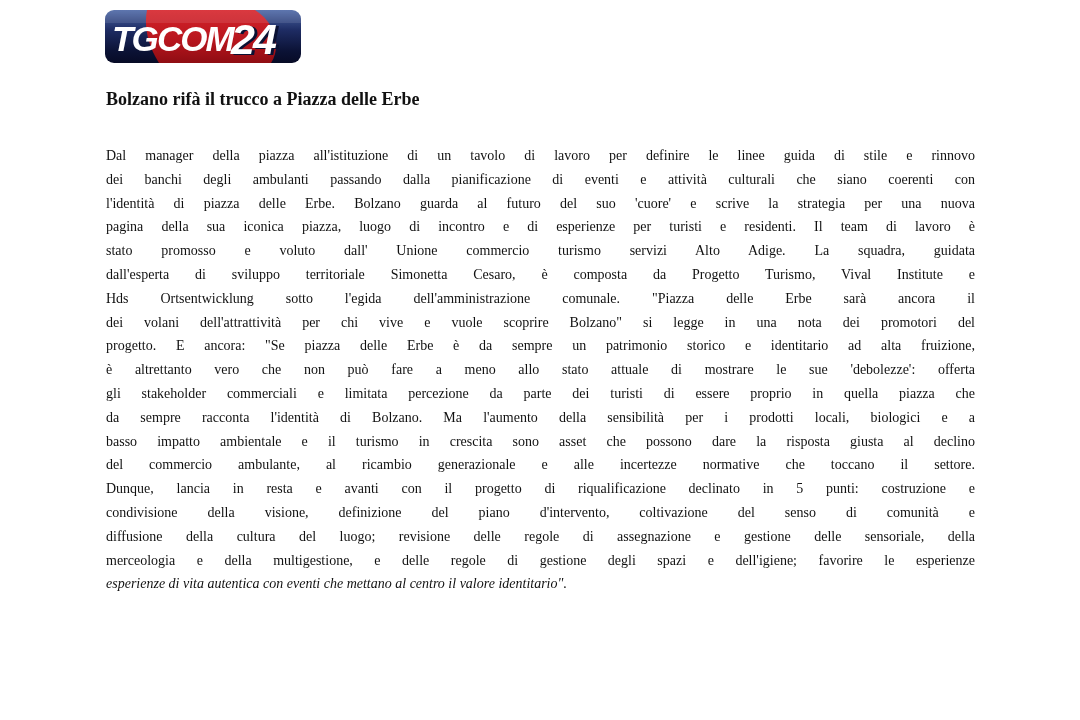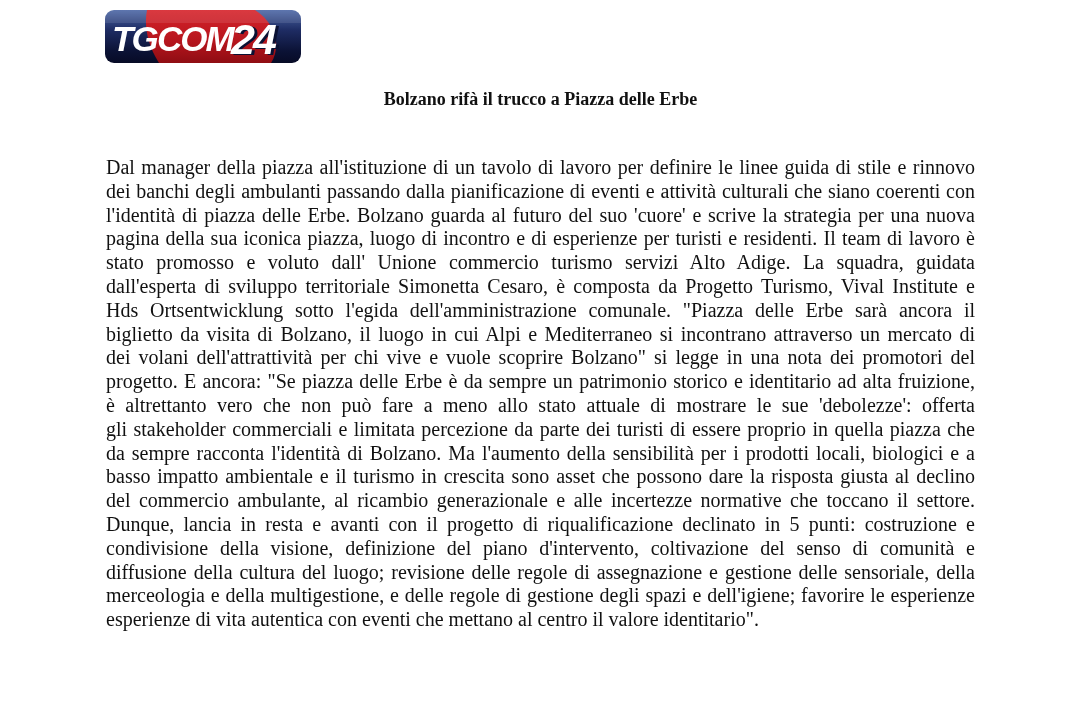--- a/index.html
+++ b/index.html
@@ -21,44 +21,44 @@
     left: 105px;
     top: 10px;
     width: 196px;
     height: 53px;
   }
   .headline-block {
     position: absolute;
     left: 106px;
     top: 87px;
     width: 869px;
-    text-align: center;
   }
   .headline-block .title,
   .headline-block .datetime {
     font-size: 18px;
     line-height: 24px;
     font-weight: bold;
     white-space: nowrap;
   }
   .article-body {
     position: absolute;
     left: 106px;
-    top: 156px;
+    top: 144px;
     width: 869px;
-    font-size: 20px;
+    font-size: 14px;
   }
   .article-body .body-line {
     line-height: 23.8px;
     text-align: justify;
     text-align-last: justify;
     white-space: normal;
   }
   .article-body .body-line.last {
     text-align-last: left;
+    font-style: italic;
   }
 </style>
 </head>
 <body>
 
 <div class="page">
 
   <svg class="logo" viewBox="0 0 196 53" xmlns="http://www.w3.org/2000/svg">
     <defs>
       <linearGradient id="navyGrad" x1="0" y1="0" x2="0" y2="1">
@@ -92,21 +92,20 @@
   </div>
 
   <div class="article-body">
       <div class="body-line">Dal manager della piazza all'istituzione di un tavolo di lavoro per definire le linee guida di stile e rinnovo</div>
       <div class="body-line">dei banchi degli ambulanti passando dalla pianificazione di eventi e attività culturali che siano coerenti con</div>
       <div class="body-line">l'identità di piazza delle Erbe. Bolzano guarda al futuro del suo 'cuore' e scrive la strategia per una nuova</div>
       <div class="body-line">pagina della sua iconica piazza, luogo di incontro e di esperienze per turisti e residenti. Il team di lavoro è</div>
       <div class="body-line">stato promosso e voluto dall' Unione commercio turismo servizi Alto Adige. La squadra, guidata</div>
       <div class="body-line">dall'esperta di sviluppo territoriale Simonetta Cesaro, è composta da Progetto Turismo, Vival Institute e</div>
       <div class="body-line">Hds Ortsentwicklung sotto l'egida dell'amministrazione comunale. "Piazza delle Erbe sarà ancora il</div>
-      <div class="body-line">biglietto da visita di Bolzano, il luogo in cui Alpi e Mediterraneo si incontrano attraverso un mercato di</div>
       <div class="body-line">dei volani dell'attrattività per chi vive e vuole scoprire Bolzano" si legge in una nota dei promotori del</div>
       <div class="body-line">progetto. E ancora: "Se piazza delle Erbe è da sempre un patrimonio storico e identitario ad alta fruizione,</div>
       <div class="body-line">è altrettanto vero che non può fare a meno allo stato attuale di mostrare le sue 'debolezze': offerta</div>
       <div class="body-line">gli stakeholder commerciali e limitata percezione da parte dei turisti di essere proprio in quella piazza che</div>
       <div class="body-line">da sempre racconta l'identità di Bolzano. Ma l'aumento della sensibilità per i prodotti locali, biologici e a</div>
       <div class="body-line">basso impatto ambientale e il turismo in crescita sono asset che possono dare la risposta giusta al declino</div>
       <div class="body-line">del commercio ambulante, al ricambio generazionale e alle incertezze normative che toccano il settore.</div>
       <div class="body-line">Dunque, lancia in resta e avanti con il progetto di riqualificazione declinato in 5 punti: costruzione e</div>
       <div class="body-line">condivisione della visione, definizione del piano d'intervento, coltivazione del senso di comunità e</div>
       <div class="body-line">diffusione della cultura del luogo; revisione delle regole di assegnazione e gestione delle sensoriale, della</div>

